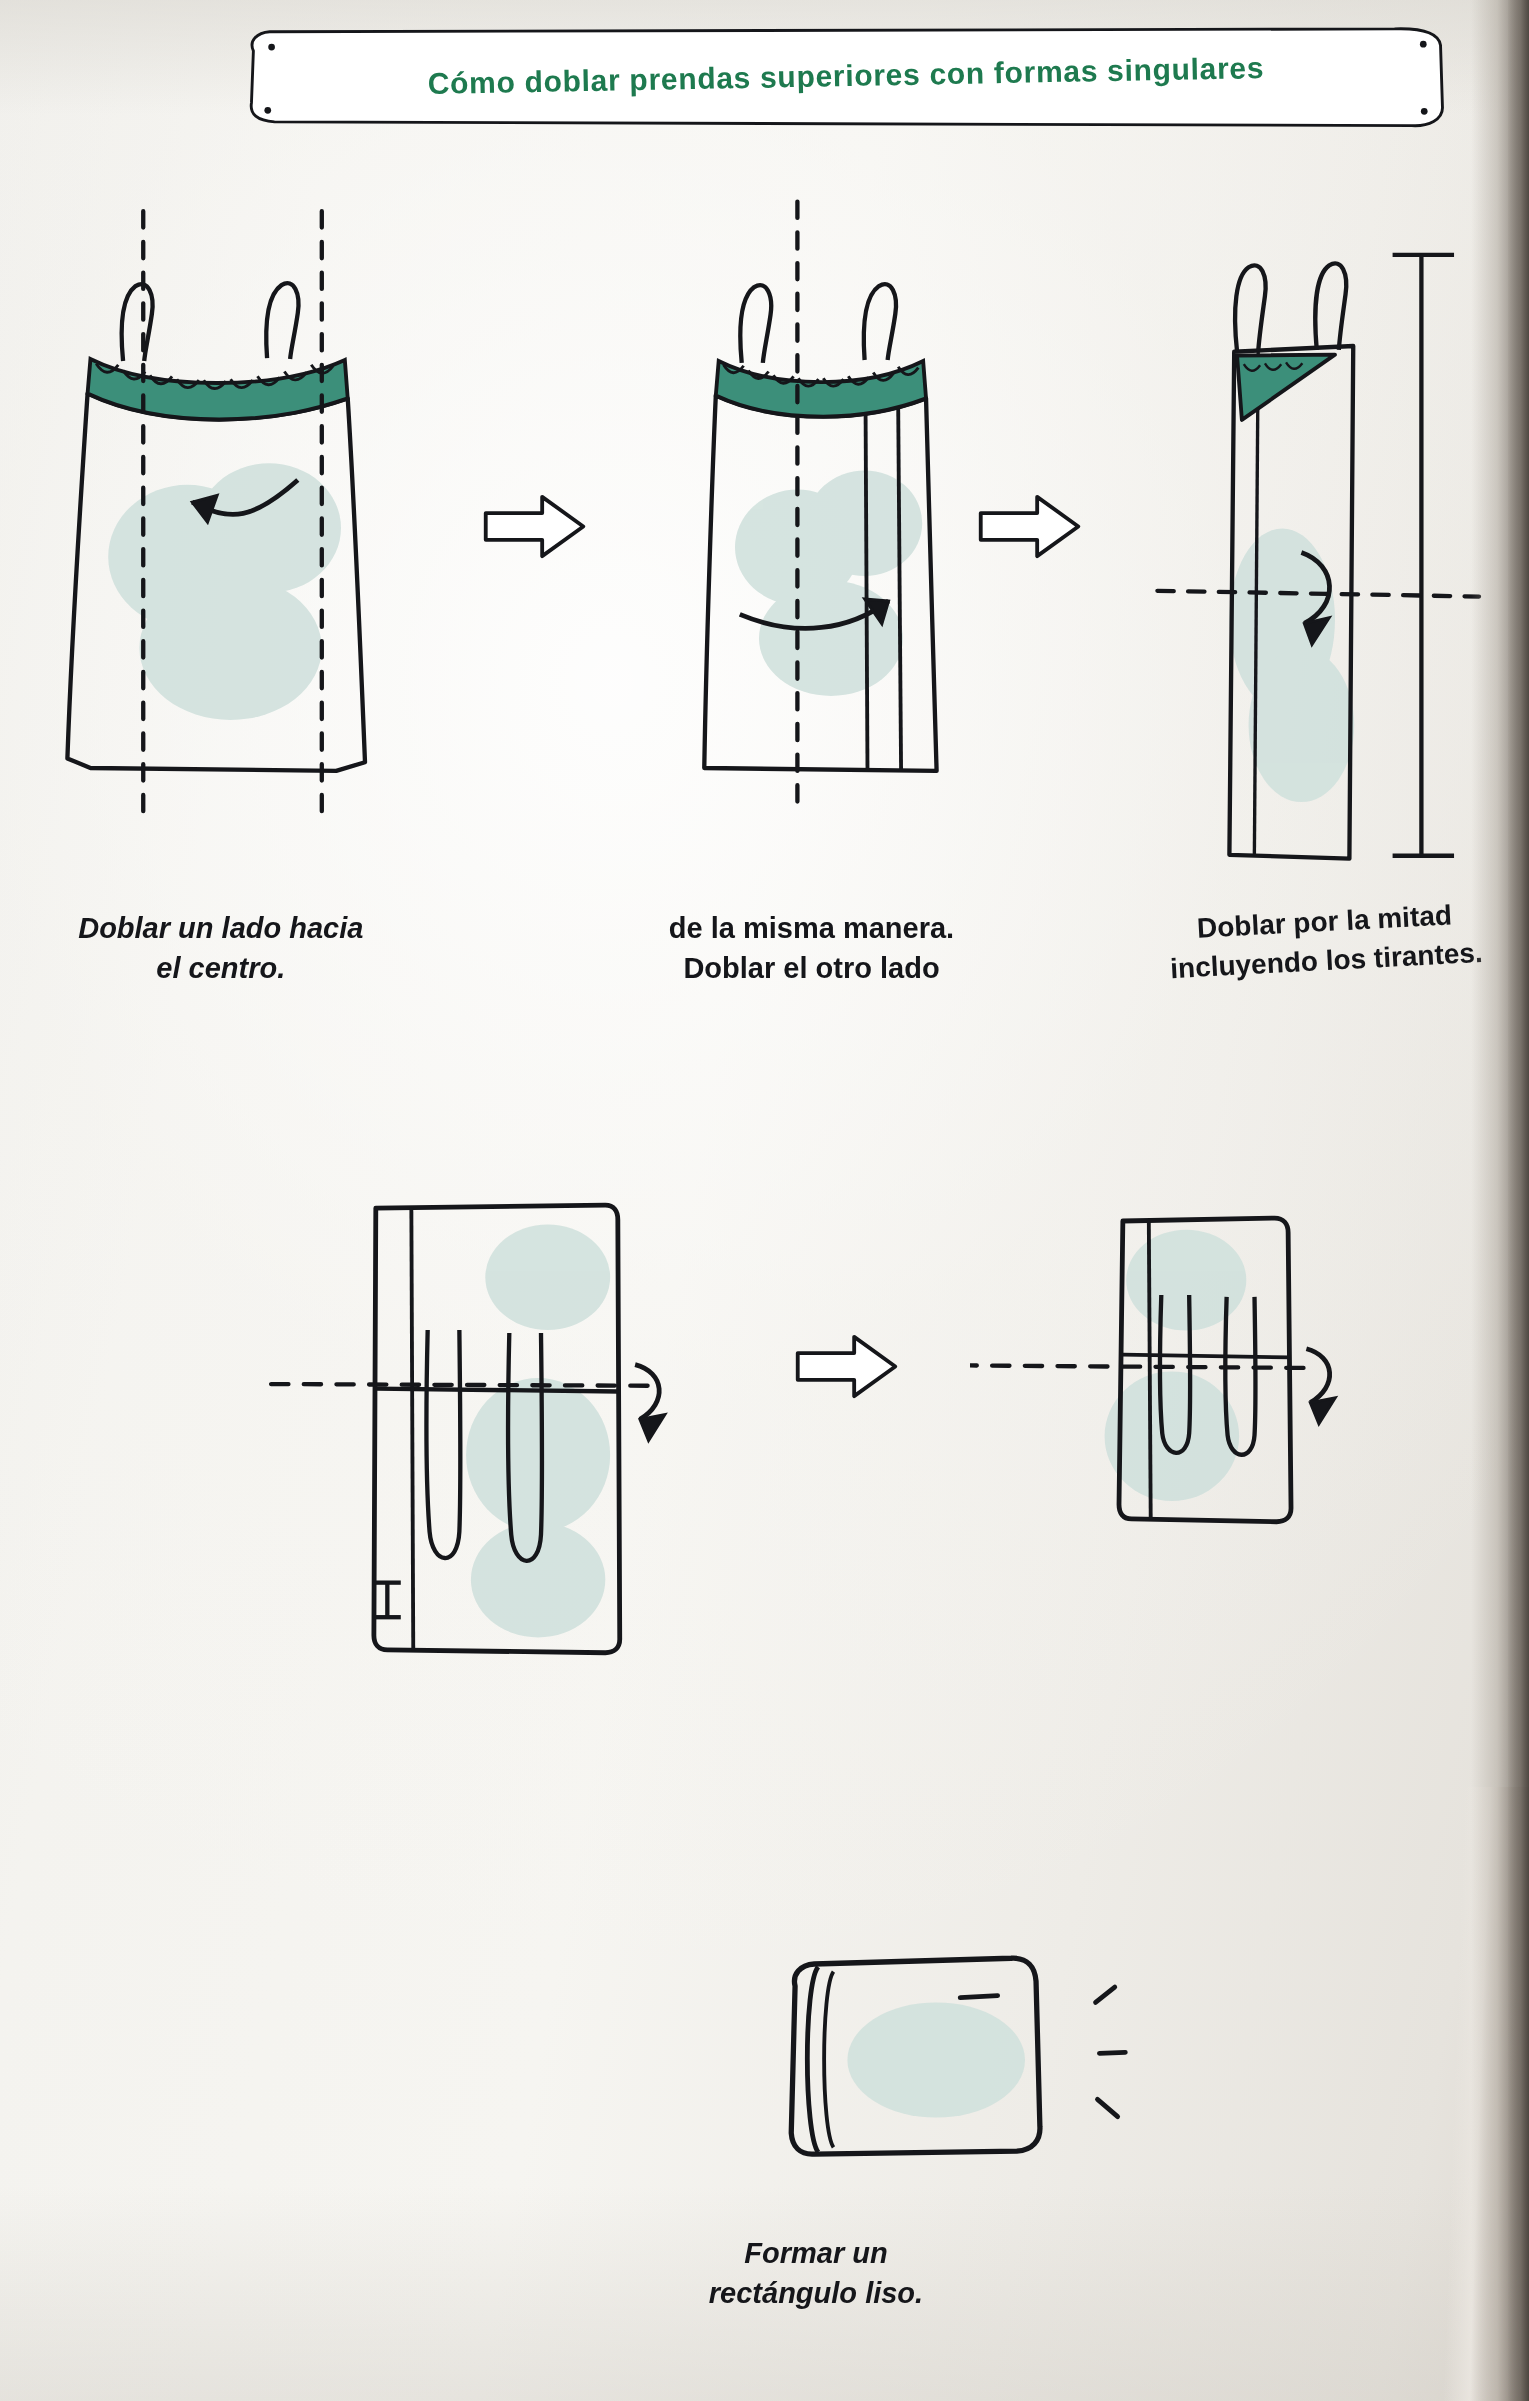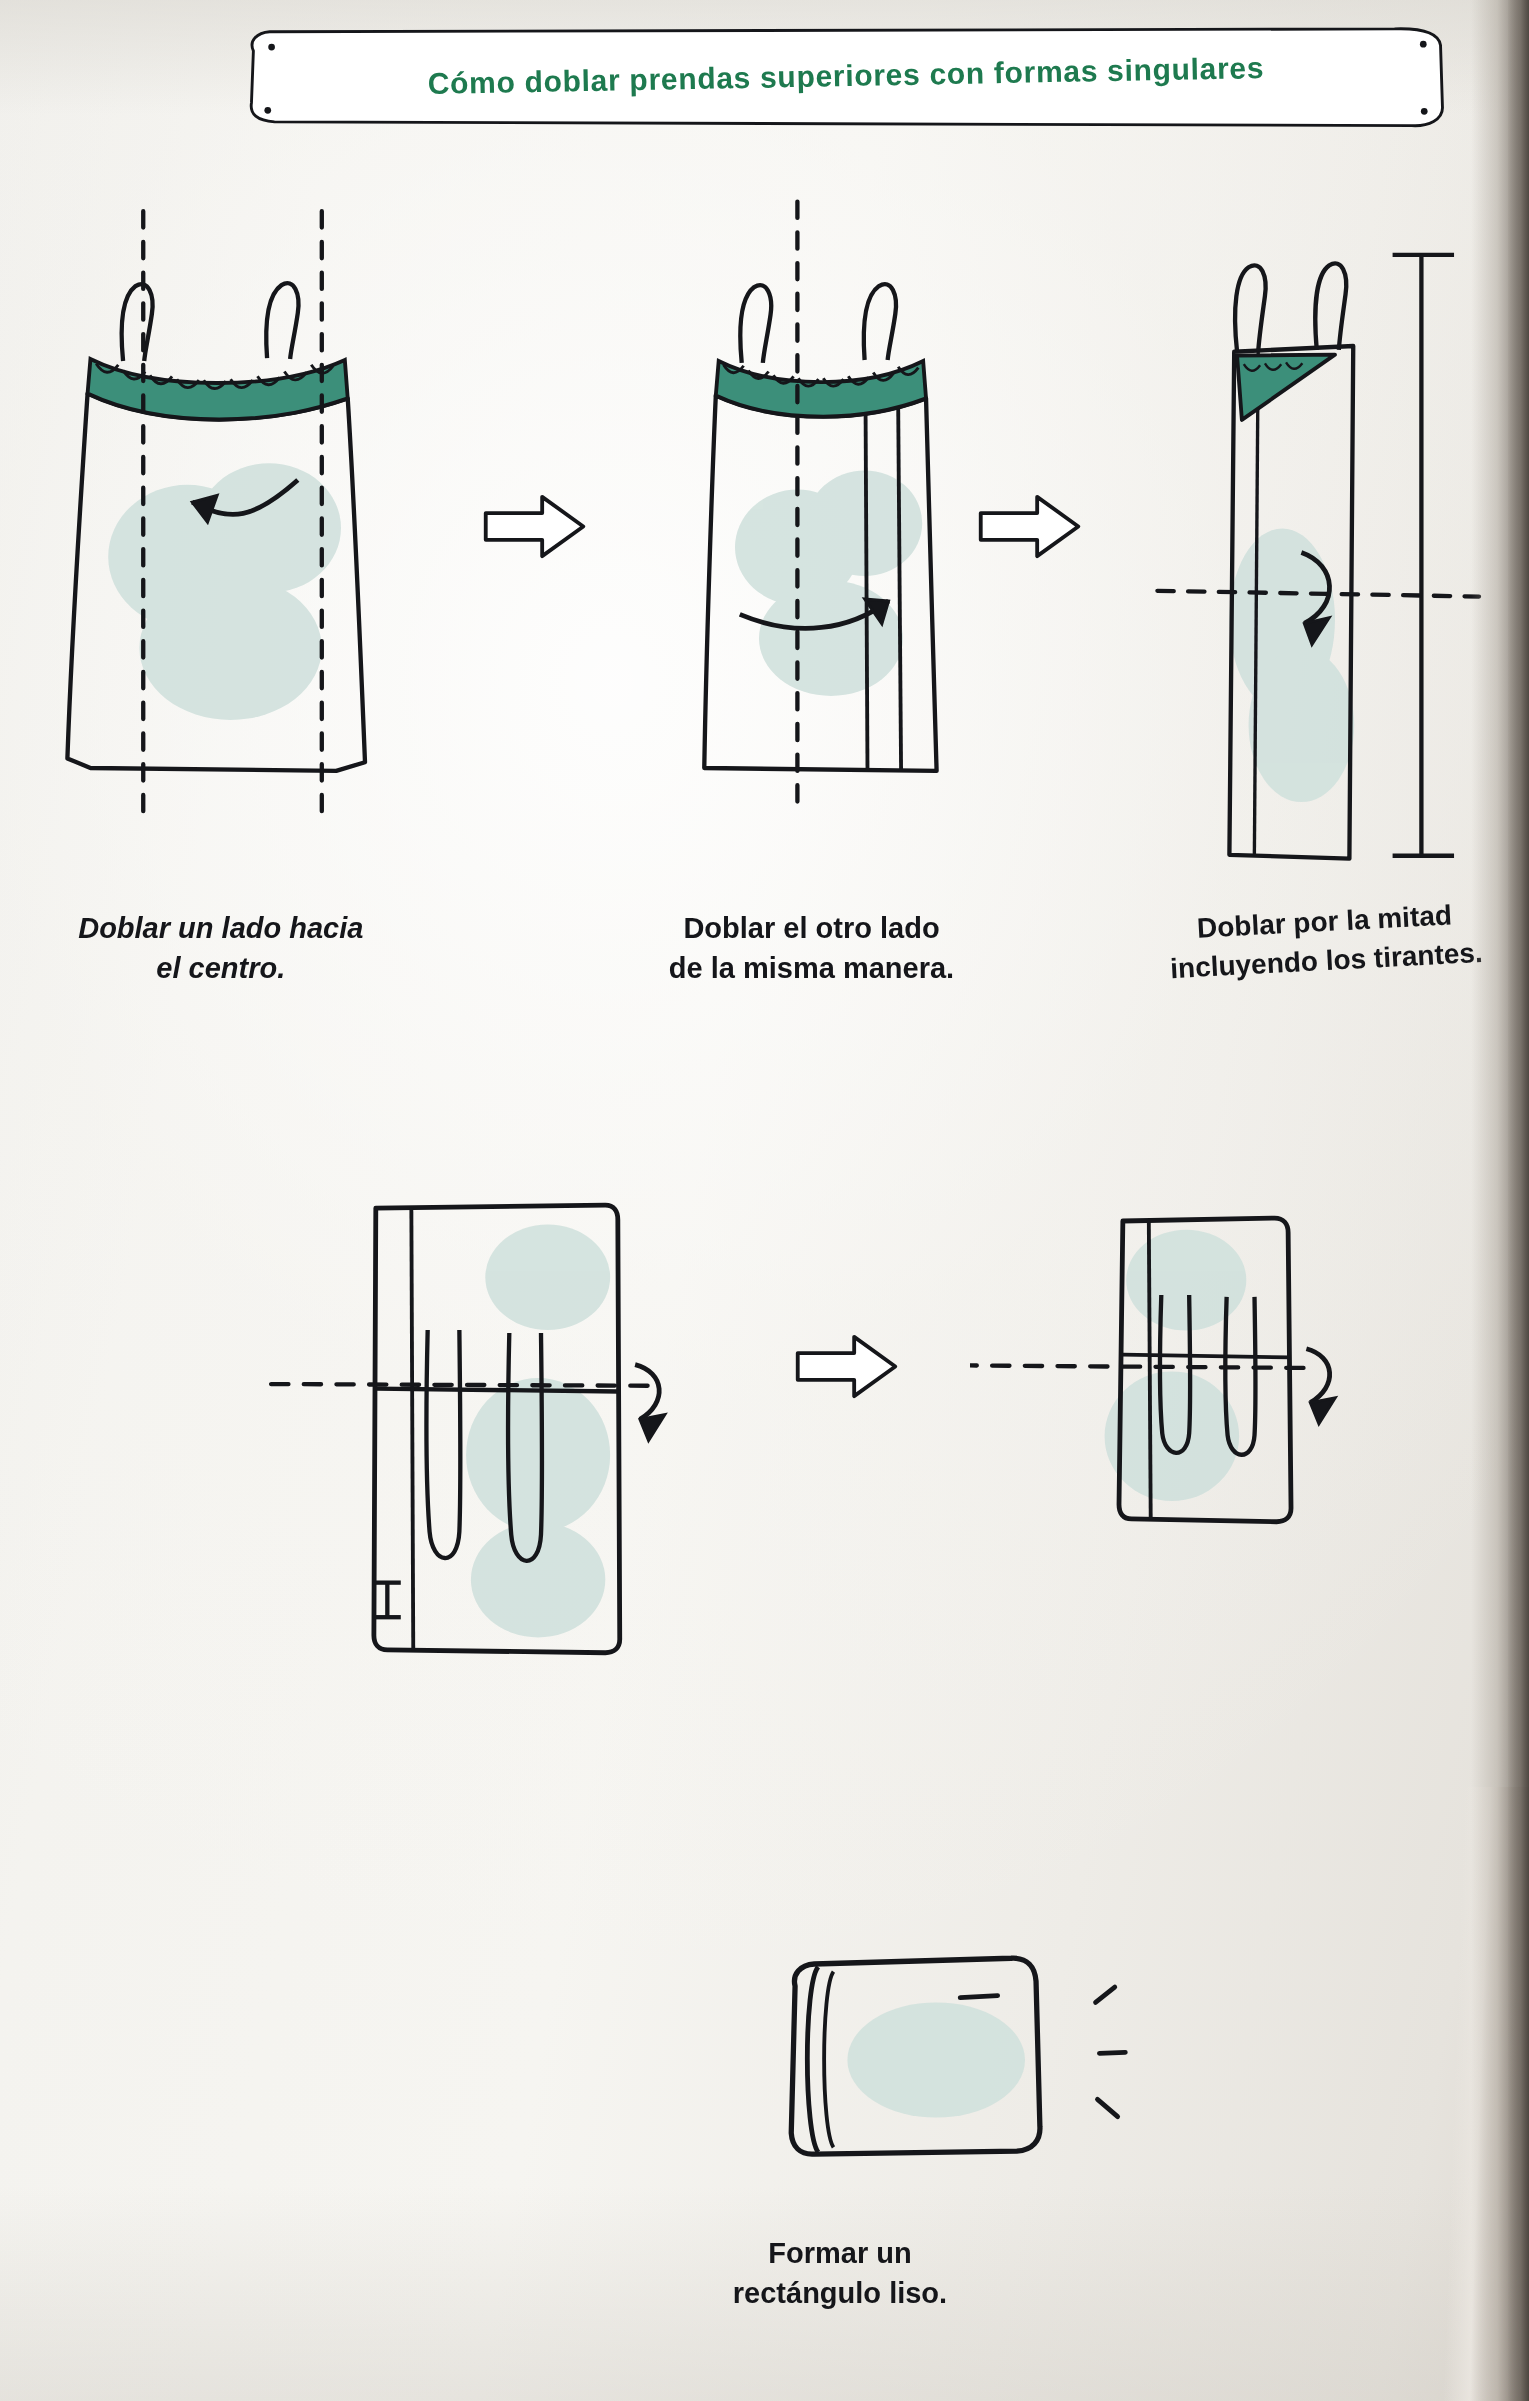--- a/index.html
+++ b/index.html
@@ -194,22 +194,22 @@
       <g stroke="#15161a" stroke-width="9" stroke-dasharray="34 30" stroke-linecap="round">
         <path d="M330,20 L330,1300"></path>
       </g>
 
       <path d="M210,880 C330,930 440,912 520,852" fill="none" stroke="#15161a" stroke-width="10"></path>
       <path d="M520,852 L470,848 L506,900 Z" fill="#15161a" stroke="#15161a" stroke-width="6"></path>
     </svg>
   </div>
 
   <div class="caption" style="left:581px; top:908px; width:461px;">
+    <div>de la misma manera.</div>
     <div>Doblar el otro lado</div>
-    <div>de la misma manera.</div>
   </div>
 
   <div class="arrow-fig" style="left:975px; top:490px;">
     <svg viewBox="0 0 230 150" width="110" height="72">
       <path d="M12,48 L130,48 L130,14 L216,76 L130,138 L130,104 L12,104 Z" fill="#ffffff" stroke="#15161a" stroke-width="8" stroke-linejoin="round"></path>
     </svg>
   </div>
 
   <div class="figure" style="left:1143px; top:226px;">
     <svg viewBox="0 0 800 1400" width="384" height="672">
@@ -328,21 +328,21 @@
       <path d="M400,120 L478,116" fill="none" stroke="#15161a" stroke-width="10" stroke-linecap="round"></path>
 
       <g stroke="#15161a" stroke-width="10" stroke-linecap="round" fill="none">
         <path d="M682,130 L722,98"></path>
         <path d="M690,236 L744,234"></path>
         <path d="M686,332 L728,368"></path>
       </g>
     </svg>
   </div>
 
-  <div class="caption" style="left:600px; top:2233px; width:480px;">
+  <div class="caption" style="left:576px; top:2233px; width:480px;font-style:italic;">
     <div>Formar un</div>
     <div>rectángulo liso.</div>
   </div>
 
   <div class="page-curl"></div>
   <div class="right-edge"></div>
   <div class="right-edge2"></div>
 </div>
 
 

